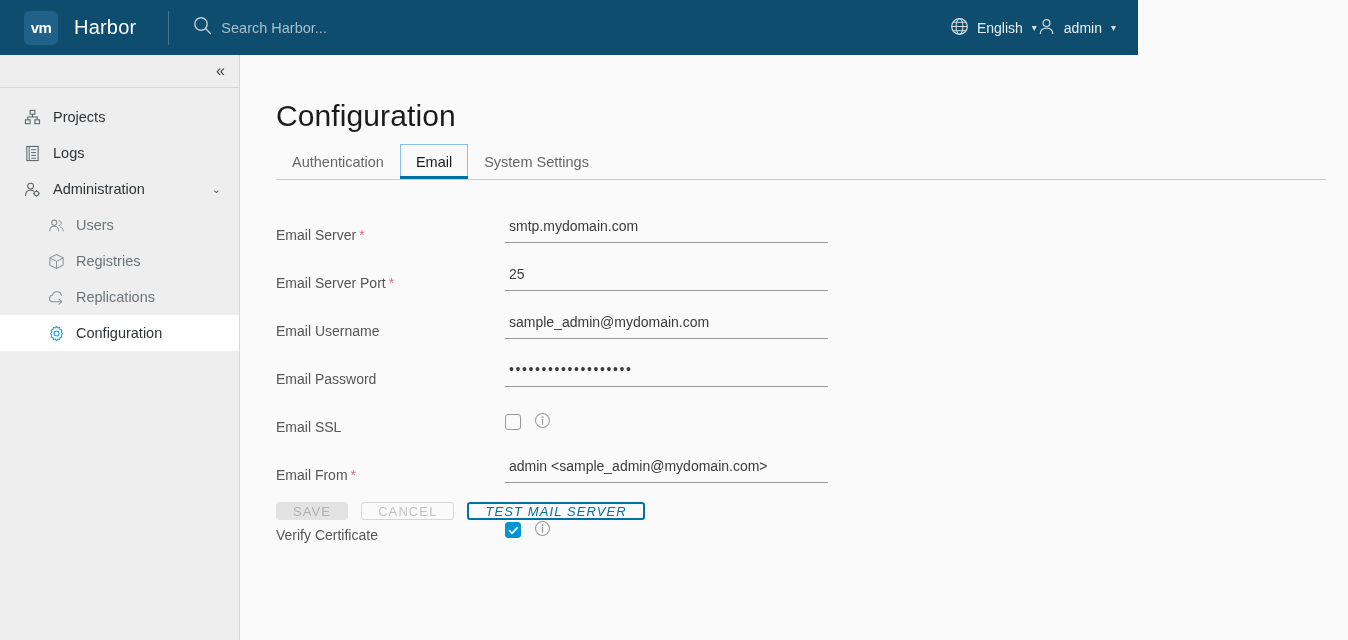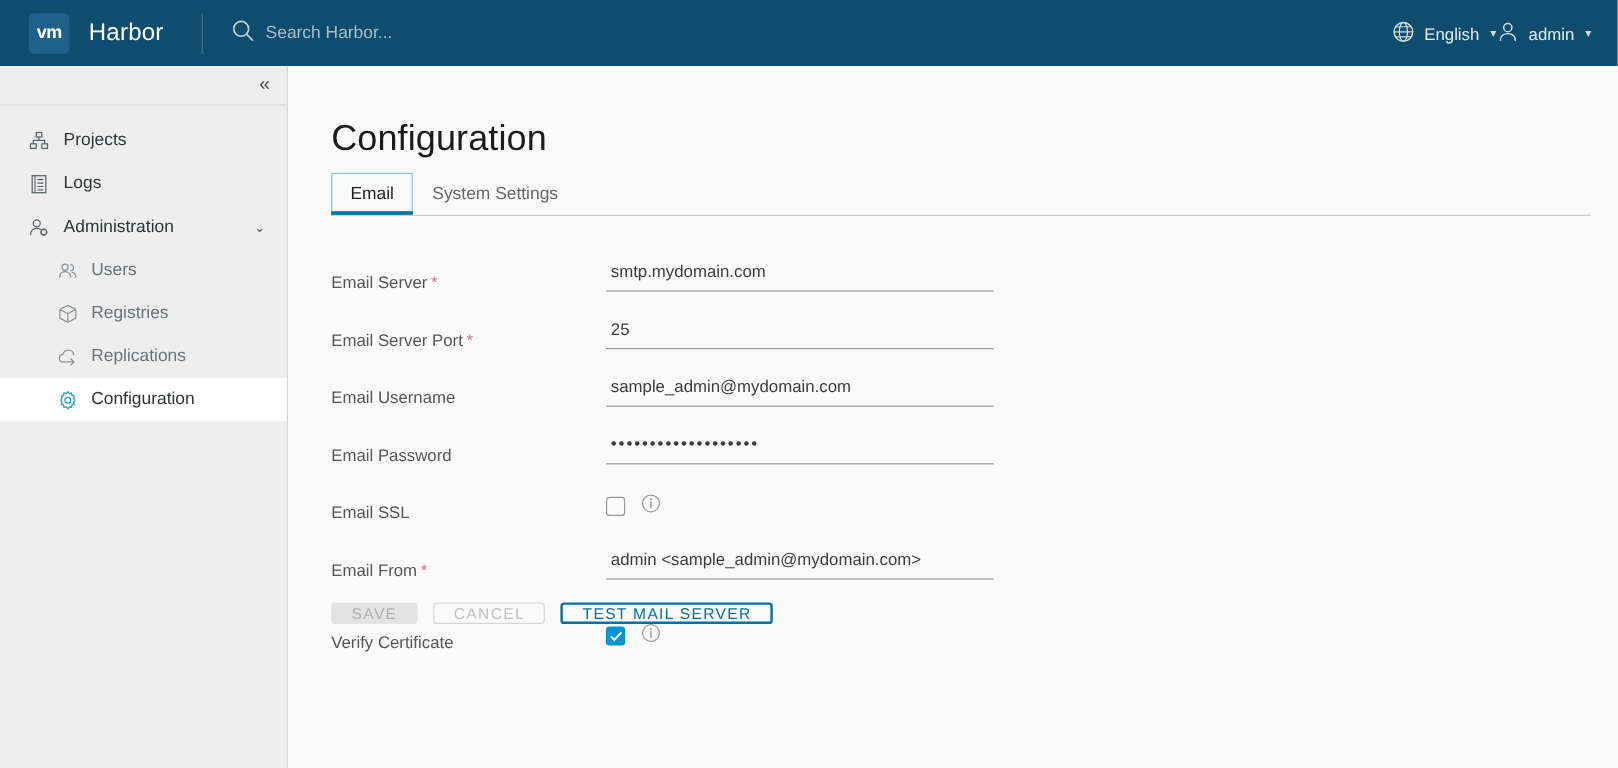--- a/index.html
+++ b/index.html
@@ -6,21 +6,21 @@
   html, body {
     width: 1348px; height: 640px;
     font-family: "Liberation Sans", sans-serif;
     background: #fafafa;
     overflow: hidden;
   }
 
   
   .header {
     position: absolute; top: 0; left: 0;
-    width: 1348px; height: 55px;
+    width: 1138px; height: 55px;
     background: #0e4d6d;
     display: flex; align-items: center;
     color: #ffffff;
   }
   .brand { display: flex; align-items: center; padding-left: 24px; }
   .vm-logo {
     width: 34px; height: 34px;
     background: #1f6188;
     border-radius: 5px;
     display: flex; align-items: center; justify-content: center;
@@ -204,20 +204,21 @@
     background: #e3e3e3; color: #b0b0b0; border: 1px solid #e3e3e3;
     cursor: default;
   }
   .btn-disabled-outline {
     background: transparent; color: #c2c2c2; border: 1px solid #d6d6d6;
     cursor: default;
   }
   .btn-primary-outline {
     background: transparent; color: #0072a3; border: 2px solid #0072a3;
     font-weight: 500;
+    font-style: italic;
   }
 </style>
 </head>
 <body>
 
 <div class="header">
   <div class="brand">
     <div class="vm-logo">vm</div>
     <div class="brand-title">Harbor</div>
   </div>
@@ -346,20 +347,23 @@
     </div>
 
   </div>
 </div>
 
 <div class="main">
 
   <div class="page-title">Configuration</div>
 
   <div class="tabs">
+    <div class="tab">
+      <span>Authentication</span>
+    </div>
     <div class="tab active">
       <span>Email</span>
     </div>
     <div class="tab">
       <span>System Settings</span>
     </div>
   </div>
 
   <div class="form">
 

